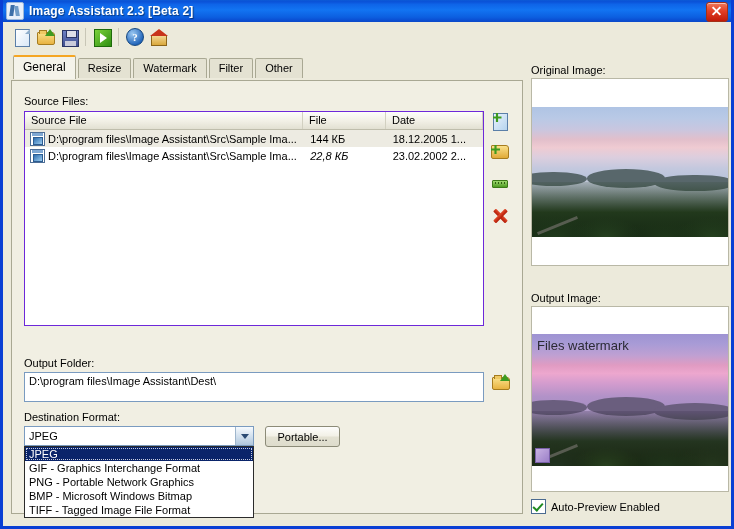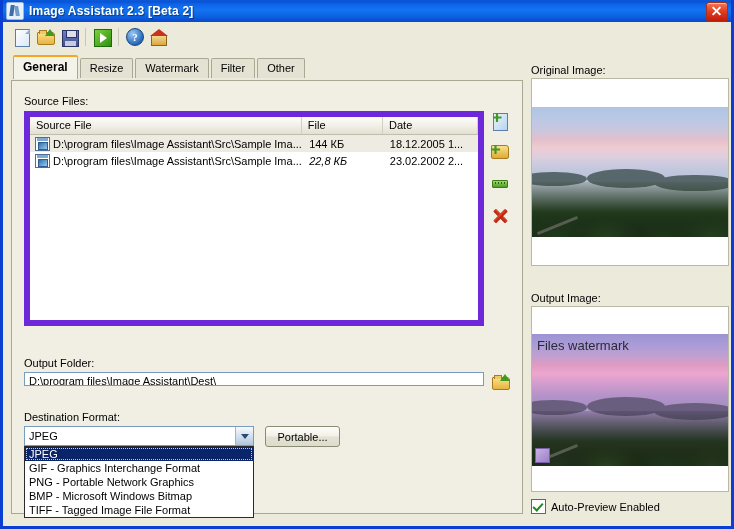--- a/index.html
+++ b/index.html
@@ -209,37 +209,36 @@
     line-height: 13px;
   }
   .tab.active {
     background: #F4F3EA;
     border-top: 2px solid #F5A623;
     padding-top: 4px;
     padding-bottom: 5px;
     margin-bottom: -1px;
     position: relative; z-index: 4;
     font-size: 12px;
-    font-weight: bold;
   }
   .tabpanel {
     position: absolute;
     left: 8px; top: 80px;
     width: 512px; height: 434px;
     background: #F1EFE3;
     border: 1px solid #A9A893;
     box-sizing: border-box;
     z-index: 2;
   }
 
   
   .group-label { font-size: 11px; color: #000; }
   .listview {
     background: #FFFFFF;
-    border: 6px solid #6d28d9;
+    border: 1px solid #6d28d9;
     box-sizing: border-box;
     overflow: hidden;
   }
   .lv-head {
     display: flex;
     height: 17px;
     background: linear-gradient(to bottom, #FDFDFB 0%, #F1EFE5 55%, #E2E0D2 100%);
     border-bottom: 1px solid #BFBDAC;
   }
   .lv-col {
@@ -320,21 +319,21 @@
     width: 17px; height: 4px;
     background: linear-gradient(to bottom, #E24C2C, #B21A06);
     border-radius: 1px;
   }
   .x-ico::before { transform: rotate(45deg); }
   .x-ico::after  { transform: rotate(-45deg); }
 
   .textbox {
     background: #FFFFFF;
     border: 1px solid #7A9BC0;
-    height: 14px;
+    height: 30px;
     font-size: 11px;
     padding: 2px 0 0 4px;
     box-sizing: border-box;
     color: #000;
     overflow: hidden;
     white-space: nowrap;
   }
   .combo {
     background: #FFFFFF;
     border: 1px solid #7A9BC0;

